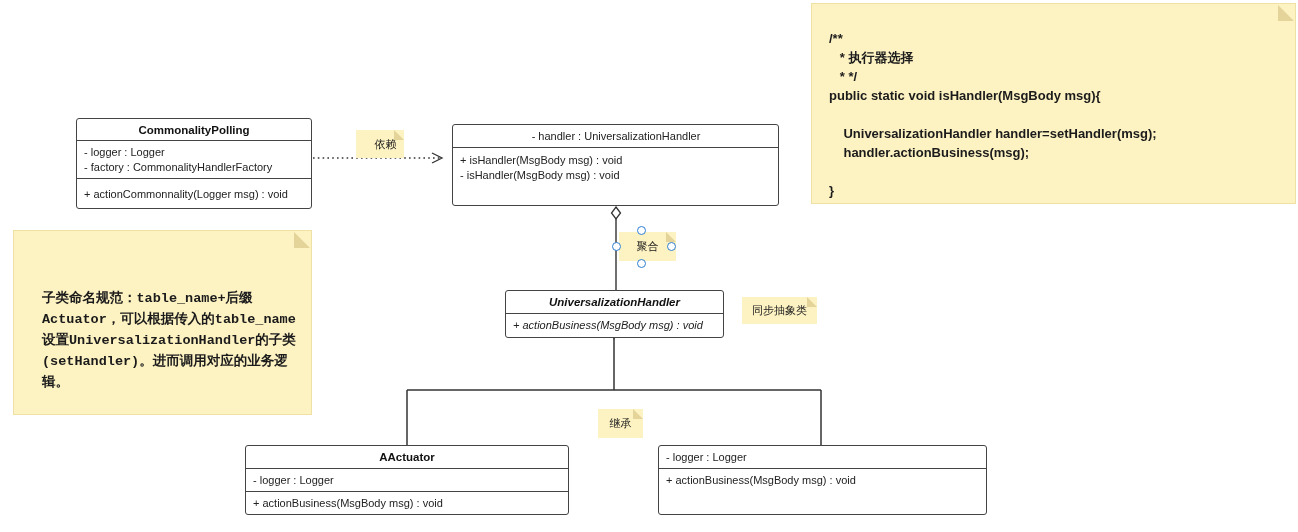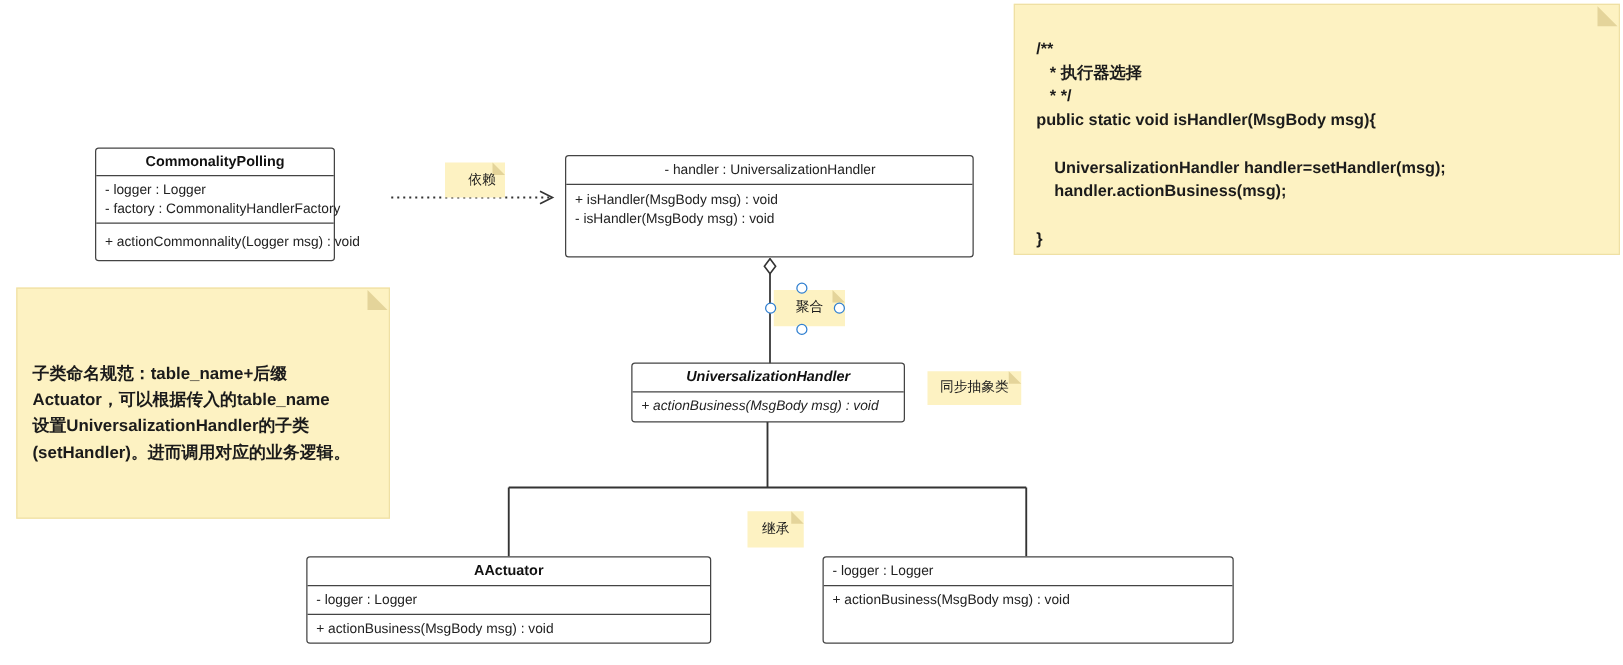--- a/index.html
+++ b/index.html
@@ -90,26 +90,27 @@
     background:#fdf2c2;
     border:1px solid #efe0a4;
   }
   .note-desc .fold{
     border-width:0 16px 16px 0;
     border-color:transparent #e4d49a transparent transparent;
     transform:rotate(180deg);
     top:1px;right:1px;
   }
   .note-desc .ntext{
-    font-family:Liberation Sans, sans-serif;
+    font-family:Liberation Mono, monospace;
     font-size:13.5px;
     font-weight:bold;
     color:#1b1b1b;
     line-height:21px;
     padding:57px 10px 0 12px;
+    margin-left:16px;
   }
   
   .note-lbl{
     background:#fdf2c2;
     border:none;
     display:flex;
     align-items:center;
     justify-content:center;
   }
   .note-lbl .ntext{
@@ -164,21 +165,21 @@
     
     <line x1="616" y1="207" x2="616" y2="291" stroke="#333333" stroke-width="1.4" marker-start="url(#hollowDiamond)"></line>
 
     
     <line x1="614" y1="338" x2="614" y2="390" stroke="#333333" stroke-width="1.5" marker-start="url(#hollowTri)"></line>
     <polyline points="407,390 821,390" fill="none" stroke="#333333" stroke-width="1.5"></polyline>
     <line x1="407" y1="390" x2="407" y2="445" stroke="#333333" stroke-width="1.5"></line>
     <line x1="821" y1="390" x2="821" y2="445" stroke="#333333" stroke-width="1.5"></line>
   </svg>
 
-  <div class="uml" id="cls-commonality-polling" style="left:76px;top:118px;width:192px;height:91px;">
+  <div class="uml" id="cls-commonality-polling" style="left:76px;top:118px;width:236px;height:91px;">
     <div class="sect" style="height:22px;">
       <div class="cname">CommonalityPolling</div>
     </div>
     <div class="sect rows" style="height:38px;">
       <div class="row">- logger :  Logger</div>
       <div class="row">- factory : CommonalityHandlerFactory</div>
     </div>
     <div class="sect rows" style="height:31px;padding-top:8px;">
       <div class="row">+ actionCommonnality(Logger msg) : void</div>
     </div>

